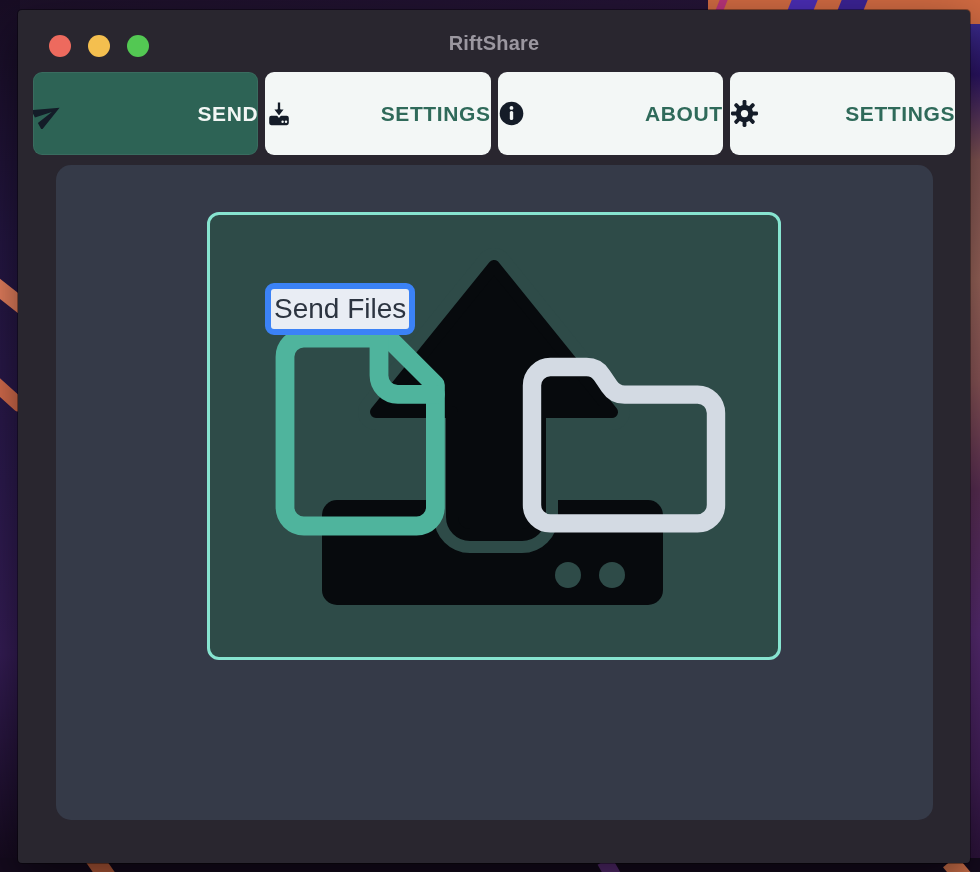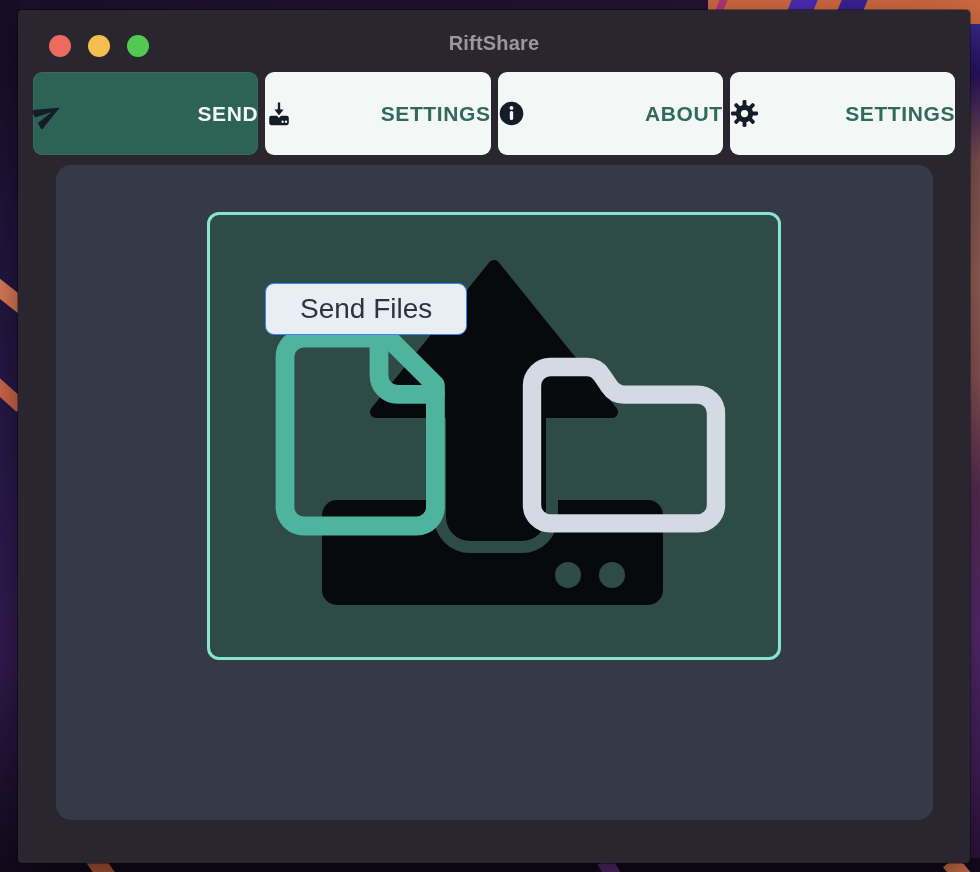--- a/index.html
+++ b/index.html
@@ -66,22 +66,22 @@
     background:#353a48; border-radius:15px;
   }
 
   
   .dropzone {
     position:absolute; left:151px; top:47px; width:574px; height:448px;
     background:#2e4b48; border:3px solid #87e4d0; border-radius:12px;
   }
   .dz-illustration { position:absolute; left:-3px; top:-3px; }
   .chip {
-    position:absolute; left:55px; top:68px; height:52px; padding:0 34px;
-    background:#e9edf4; border:1px solid #3b82f6; border-radius:9px;
+    position:absolute; left:55px; top:68px; height:52px; padding:0 3px;
+    background:#e9edf4; border:6px solid #3b82f6; border-radius:9px;
     display:flex; align-items:center; cursor:pointer;
     font-family:"Liberation Sans", sans-serif;
     font-size:28px; color:#2c3440; z-index:3;
   }
 </style>
 </head>
 <body>
 
 <div>
   <div class="wp wp-left-col">

